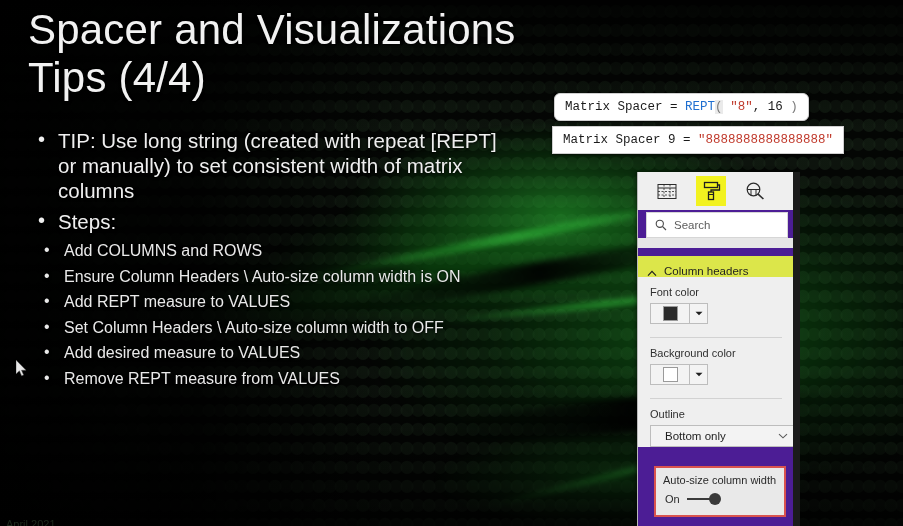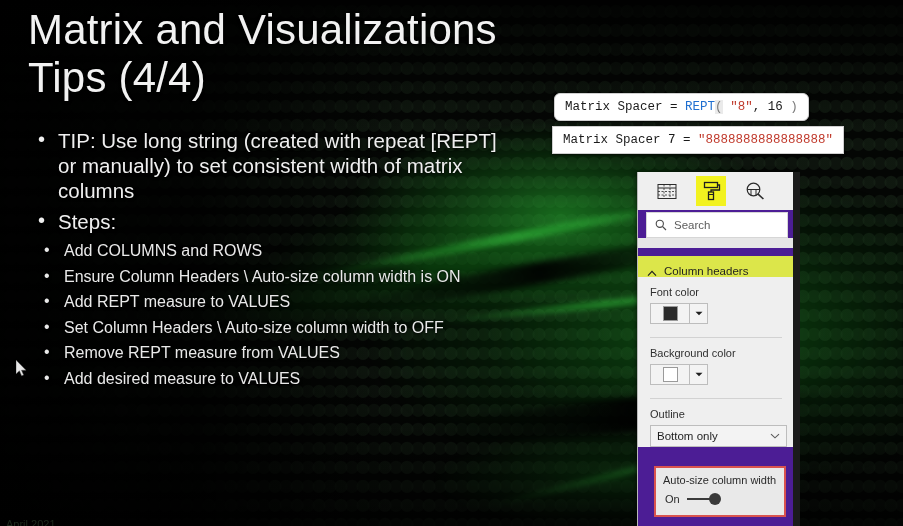--- a/index.html
+++ b/index.html
@@ -129,21 +129,21 @@
   }
   .swatch-chip{width:13px;height:13px;border:1px solid #9a9a9a;}
   .swatch-caret{
     width:17px;height:19px;background:#f3f3f3;border:1px solid #bdbdbd;border-left:none;
     display:flex;align-items:center;justify-content:center;
   }
   .divider{height:1px;background:#d2d2d2;margin:4px 12px 9px 0;}
   #outline-select{
     width:123px;height:20px;background:#f3f3f3;border:1px solid #bdbdbd;
     display:flex;align-items:center;justify-content:space-between;
-    padding:0 6px 0 6px;font-size:11.5px;color:#1f1f1f;
+    padding:0 6px 0 14px;font-size:11.5px;color:#1f1f1f;
   }
   #autosize-box{
     position:absolute;left:654px;top:466px;width:128px;height:47px;
     border:2px solid #d9534f;background:#e9e9e9;
   }
   #autosize-label{padding:6px 0 0 7px;font-size:11px;color:#2a2a2a;}
   #autosize-toggle{display:flex;align-items:center;gap:7px;padding:7px 0 0 9px;}
   #toggle-state{font-size:11px;color:#2a2a2a;}
   .switch{position:relative;width:34px;height:12px;display:flex;align-items:center;}
   .switch-track{width:26px;height:2px;background:#3a3a3a;}
@@ -161,51 +161,51 @@
   <div class="bg-hex"></div>
   <div class="bg-swirl"></div>
   <div class="bg-streak" style="left:300px;top:232px;width:430px;height:10px;transform:rotate(-11deg);"></div>
   <div class="bg-streak" style="left:440px;top:300px;width:330px;height:8px;transform:rotate(-6deg);"></div>
   <div class="bg-streak" style="left:480px;top:470px;width:280px;height:7px;transform:rotate(-14deg);"></div>
   <div class="bg-dark-band" style="left:330px;top:262px;width:420px;height:22px;transform:rotate(-10deg);"></div>
   <div class="bg-dark-band" style="left:430px;top:398px;width:400px;height:34px;transform:rotate(-5deg);"></div>
   <div class="bg-vignette"></div>
 
   <div id="title">
-    <div>Matrix and Visualizations</div>
+    <div>Spacer and Visualizations</div>
     <div>Tips (4/4)</div>
   </div>
 
   <div id="bullets">
     <div class="b1">TIP: Use long string (created with repeat [REPT] or manually) to set consistent width of matrix columns</div>
     <div class="b1">Steps:</div>
     <ul class="sublist">
       <li class="b2">Add COLUMNS and ROWS</li>
       <li class="b2">Ensure Column Headers \ Auto-size column width is ON</li>
       <li class="b2">Add REPT measure to VALUES</li>
       <li class="b2">Set Column Headers \ Auto-size column width to OFF</li>
+      <li class="b2">Add desired measure to VALUES</li>
       <li class="b2">Remove REPT measure from VALUES</li>
-      <li class="b2">Add desired measure to VALUES</li>
     </ul>
   </div>
 
   <div id="footer-date">April 2021</div>
 
   <div id="cursor">
     <svg width="12" height="18" viewBox="0 0 12 18">
       <path d="M0 0 L0 14 L3.4 10.8 L5.6 15.8 L7.6 15 L5.5 10.2 L10 10.2 Z" fill="#e8e8e8" stroke="#555" stroke-width=".5"></path>
     </svg>
   </div>
 
   <div class="formula" id="formula1">
     <span>Matrix Spacer</span><span>&nbsp;</span><span>=</span><span>&nbsp;</span><span class="tok-fn">REPT</span><span class="tok-paren">(</span><span>&nbsp;</span><span class="tok-str">"8"</span><span>,</span><span>&nbsp;</span><span>16</span><span>&nbsp;</span><span class="tok-paren2">)</span>
   </div>
 
   <div class="formula" id="formula2">
-    <span>Matrix Spacer 7</span><span>&nbsp;</span><span>=</span><span>&nbsp;</span><span class="tok-str">"8888888888888888"</span>
+    <span>Matrix Spacer 9</span><span>&nbsp;</span><span>=</span><span>&nbsp;</span><span class="tok-str">"8888888888888888"</span>
   </div>
 
   <div id="pane">
 
     <div id="pane-tabs">
       <div class="pane-tab">
         <span>
           <svg width="20" height="17" viewBox="0 0 20 17">
             <rect x="1" y="1.5" width="18" height="14" fill="none" stroke="#2b2b2b" stroke-width="1"></rect>
             <line x1="1" y1="5" x2="19" y2="5" stroke="#2b2b2b" stroke-width="1"></line>

